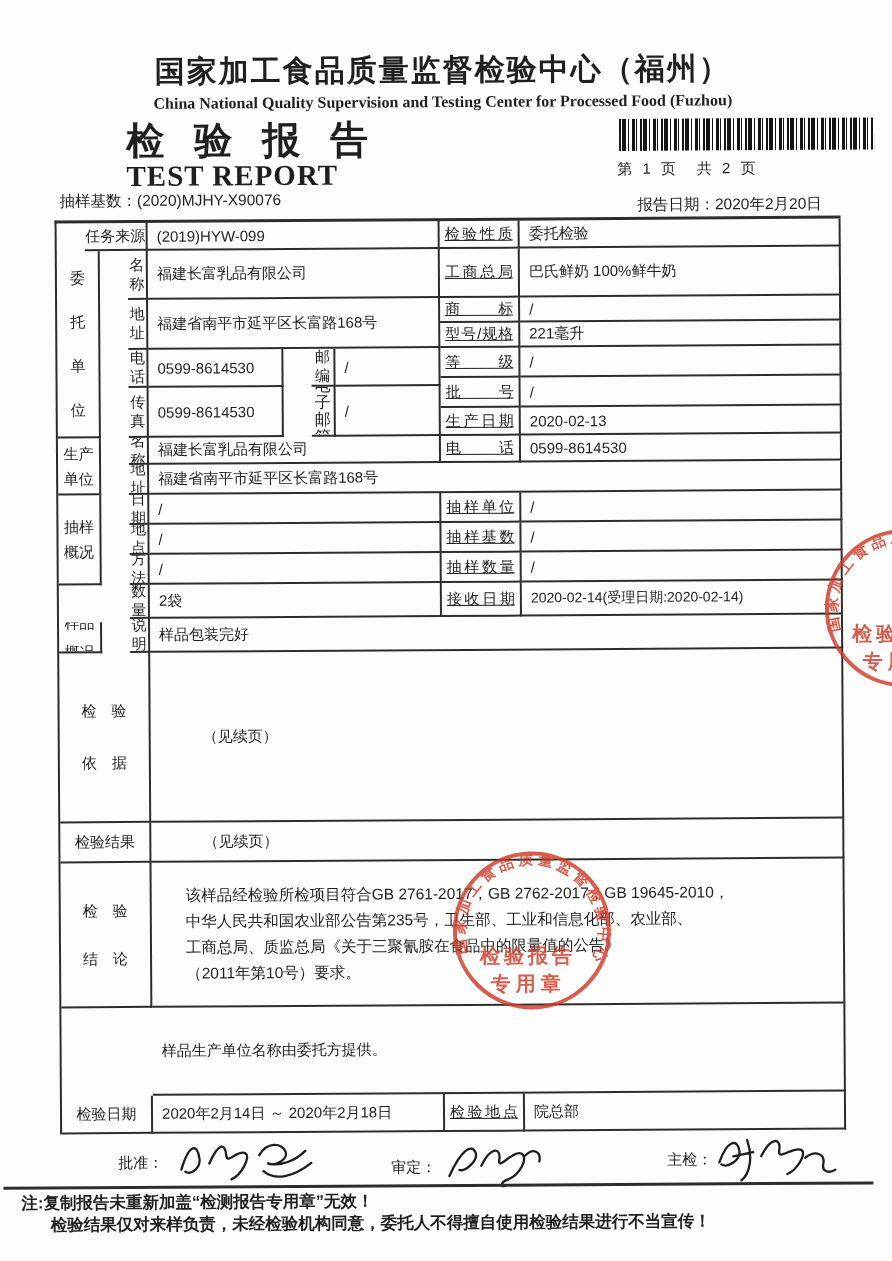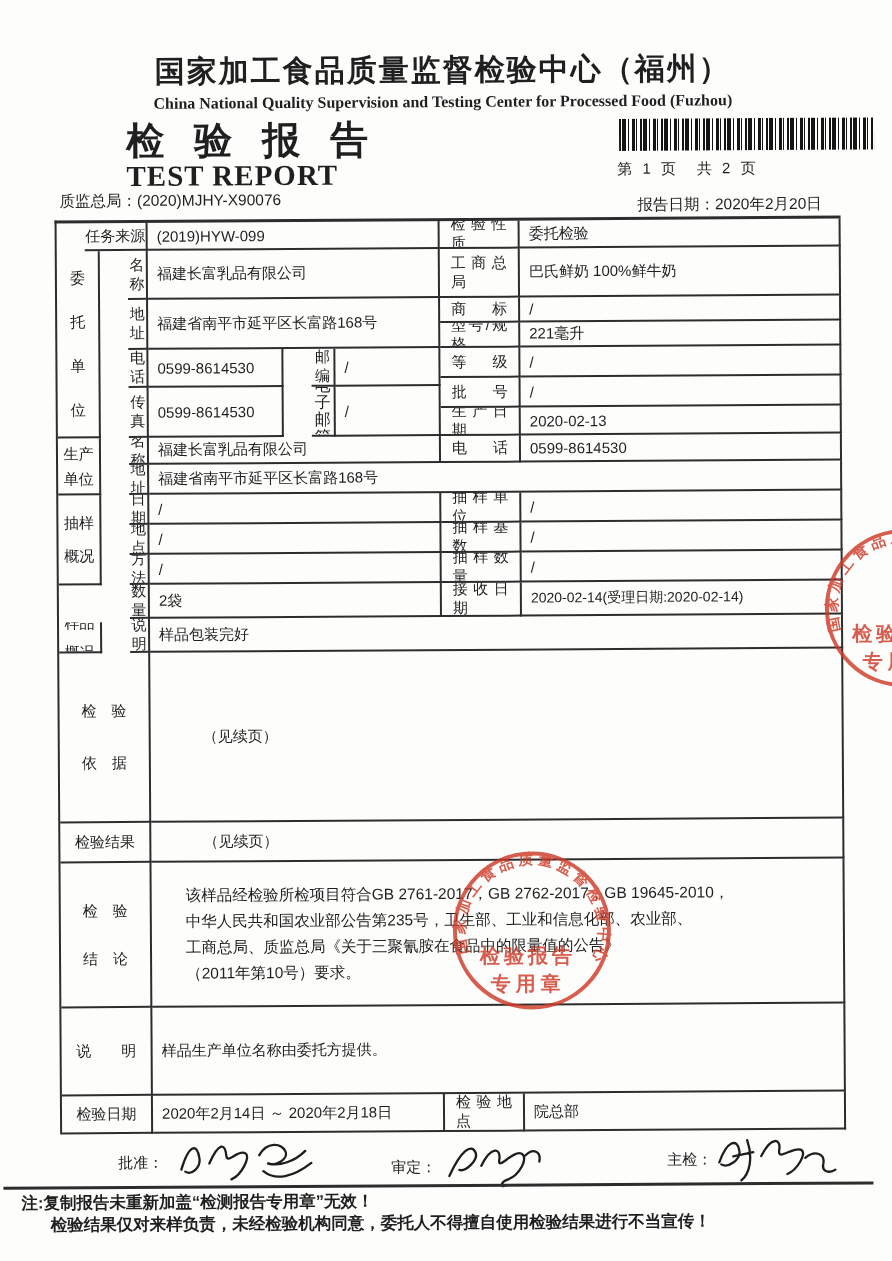--- a/index.html
+++ b/index.html
@@ -25,26 +25,26 @@
   
   .tbl{left:57px;top:218px;width:784px;height:911px;display:grid;
        grid-template-columns:43px 48px 135px 52px 105px 80px 321px;
        grid-template-rows:28px 49px 25px 25px 30px 8px 22px 28px 27px 30px 30px 30px 30px 34px 34px 170px 40px 145px 88px 38px;
        border-left:2px solid #2d2d2d;border-top:3px solid #2d2d2d;font-size:15px;}
   .cell{border-right:2px solid #2d2d2d;border-bottom:2px solid #2d2d2d;display:flex;
         align-items:center;overflow:hidden;}
   .lab{justify-content:center;text-align:center;margin-left:28px;}
   .val{justify-content:flex-start;padding-left:9px;}
   .jl{display:grid;align-content:center;text-align:justify;text-align-last:justify;
-      padding:0 11px;}
+      padding:0 5px;text-decoration:underline;}
   .pre{white-space:pre-line;}
   .grp{justify-content:center;text-align:center;}
   .g-client{line-height:44px;}
   .g-producer{line-height:25px;}
-  .g-sampling{line-height:33px;}
+  .g-sampling{line-height:25px;}
   .g-sample{line-height:29px;margin-top:37px;}
   .glab{justify-content:center;text-align:center;line-height:52px;}
   .glab2{line-height:48px;}
   .indent{padding-left:52px;}
   .conc{align-items:center;padding-left:34px;padding-right:30px;line-height:26px;font-size:15.5px;}
   .small{font-size:16px;line-height:17px;}
   .vsmall{font-size:14px;}
   
   .stamp{opacity:.82;}
   .siglabel{position:absolute;font-size:15px;}
@@ -57,21 +57,21 @@
 
 <div class="page">
 <div class="tilt">
 
   <div class="abs org-cn">国家加工食品质量监督检验中心（福州）</div>
   <div class="abs org-en">China National Quality Supervision and Testing Center for Processed Food (Fuzhou)</div>
   <div class="abs title-cn">检验报告</div>
   <div class="abs title-en">TEST REPORT</div>
   <div class="abs barcode"></div>
   <div class="abs pageinfo">第 1 页　共 2 页</div>
-  <div class="abs repno"><span>质监总局：</span><span>(2020)MJHY-X90076</span></div>
+  <div class="abs repno"><span>抽样基数：</span><span>(2020)MJHY-X90076</span></div>
   <div class="abs repdate"><span>报告日期：</span><span>2020年2月20日</span></div>
 
   <div class="abs tbl">
     <div class="cell lab" style="grid-area:1/1/2/3">任务来源</div>
     <div class="cell val" style="grid-area:1/3/2/6">(2019)HYW-099</div>
     <div class="cell jl" style="grid-area:1/6/2/7">检验性质</div>
     <div class="cell val" style="grid-area:1/7/2/8">委托检验</div>
 
     <div class="cell grp pre g-client" style="grid-area:2/1/9/2">委
 托
@@ -143,21 +143,20 @@
 依　据</div>
     <div class="cell val indent" style="grid-area:16/3/17/8">（见续页）</div>
     <div class="cell glab" style="grid-area:17/1/18/3">检验结果</div>
     <div class="cell val indent" style="grid-area:17/3/18/8">（见续页）</div>
     <div class="cell glab glab2 pre" style="grid-area:18/1/19/3">检　验
 结　论</div>
     <div class="cell val pre conc" style="grid-area:18/3/19/8">该样品经检验所检项目符合GB 2761-2017，GB 2762-2017，GB 19645-2010，
 中华人民共和国农业部公告第235号，卫生部、工业和信息化部、农业部、
 工商总局、质监总局《关于三聚氰胺在食品中的限量值的公告》
 （2011年第10号）要求。</div>
-    <div class="cell glab" style="grid-area:19/1/20/3">说　　明</div>
     <div class="cell val" style="grid-area:19/3/20/8">样品生产单位名称由委托方提供。</div>
     <div class="cell glab" style="grid-area:20/1/21/3">检验日期</div>
     <div class="cell val" style="grid-area:20/3/21/6">2020年2月14日 ～ 2020年2月18日</div>
     <div class="cell jl" style="grid-area:20/6/21/7">检验地点</div>
     <div class="cell val" style="grid-area:20/7/21/8">院总部</div>
   </div>
 
   <div class="abs siglabel" style="left:115px;top:1152px">批准：</div>
   <svg class="abs" style="left:168px;top:1132px" width="150" height="58" viewBox="0 0 150 58">
     <path d="M10 36 C18 10 26 10 28 24 C30 34 20 42 14 38 M38 30 C48 8 54 10 55 22 C56 32 66 16 74 20 C80 23 70 42 60 46 M88 22 C96 8 110 10 114 18 C118 26 104 34 96 30 C108 34 124 28 134 18 M92 38 C104 48 122 44 140 30" stroke="#1d1d1d" stroke-width="2.3" fill="none" stroke-linecap="round"></path>

